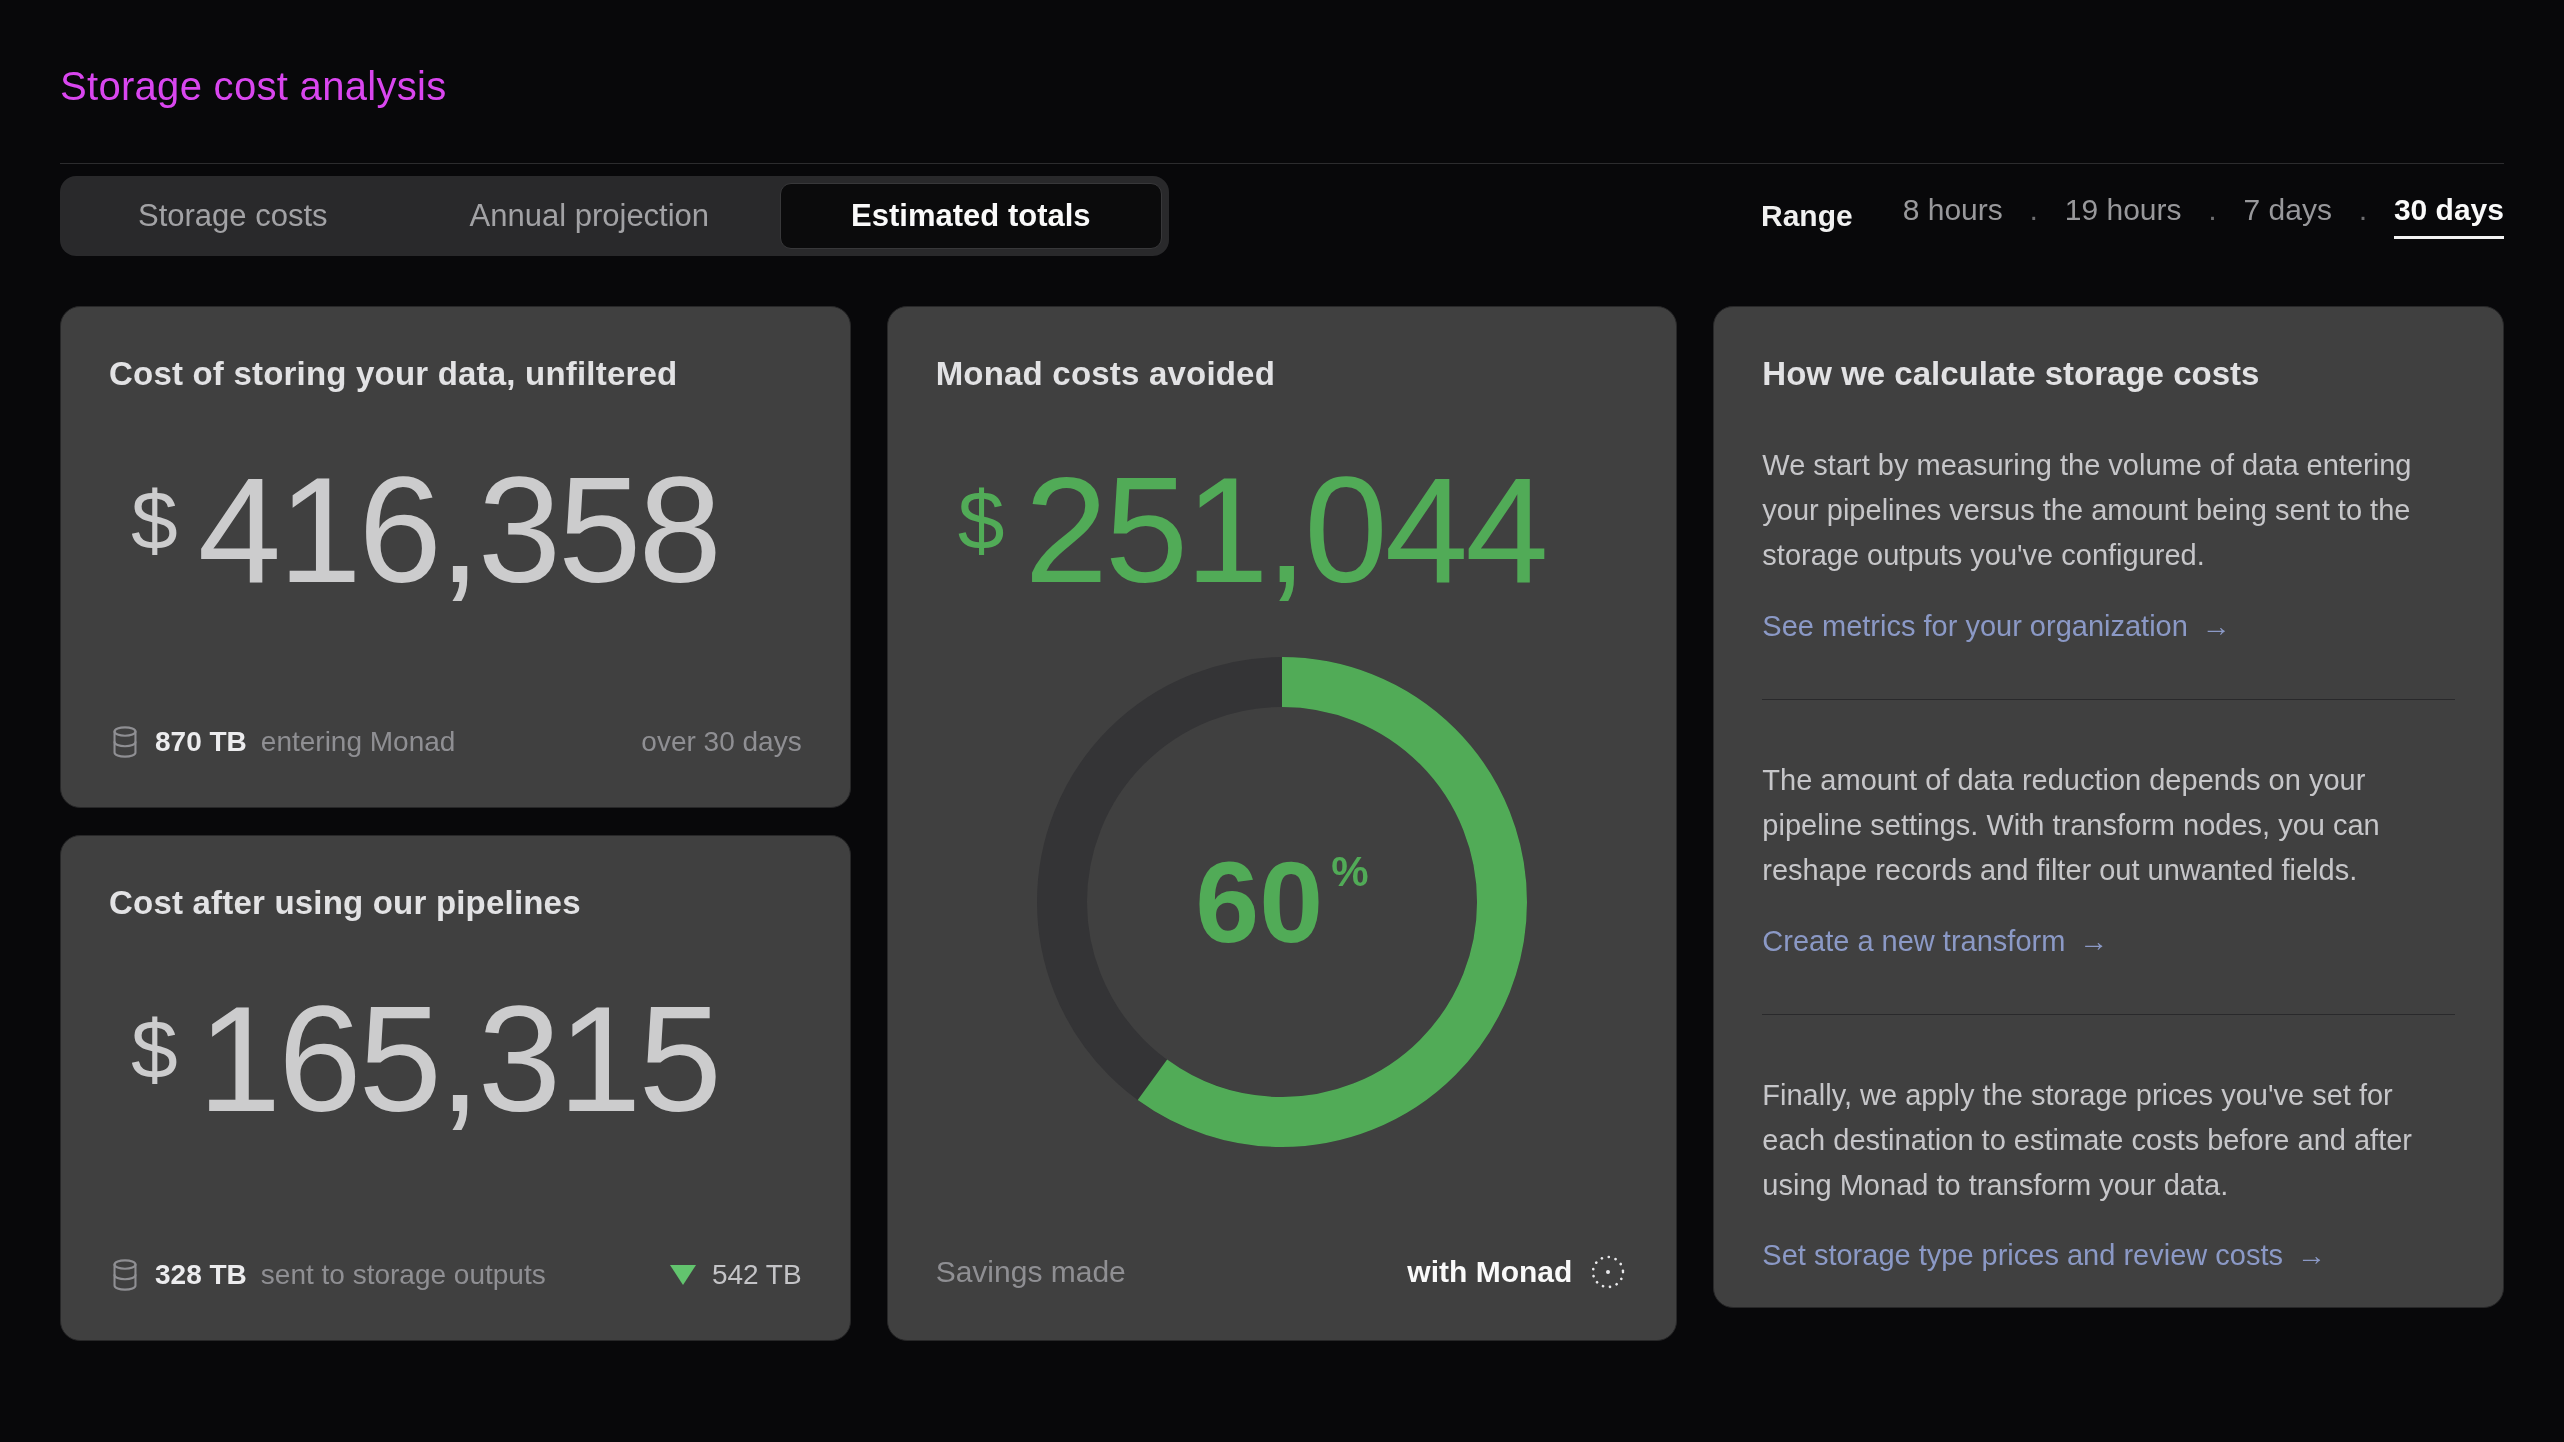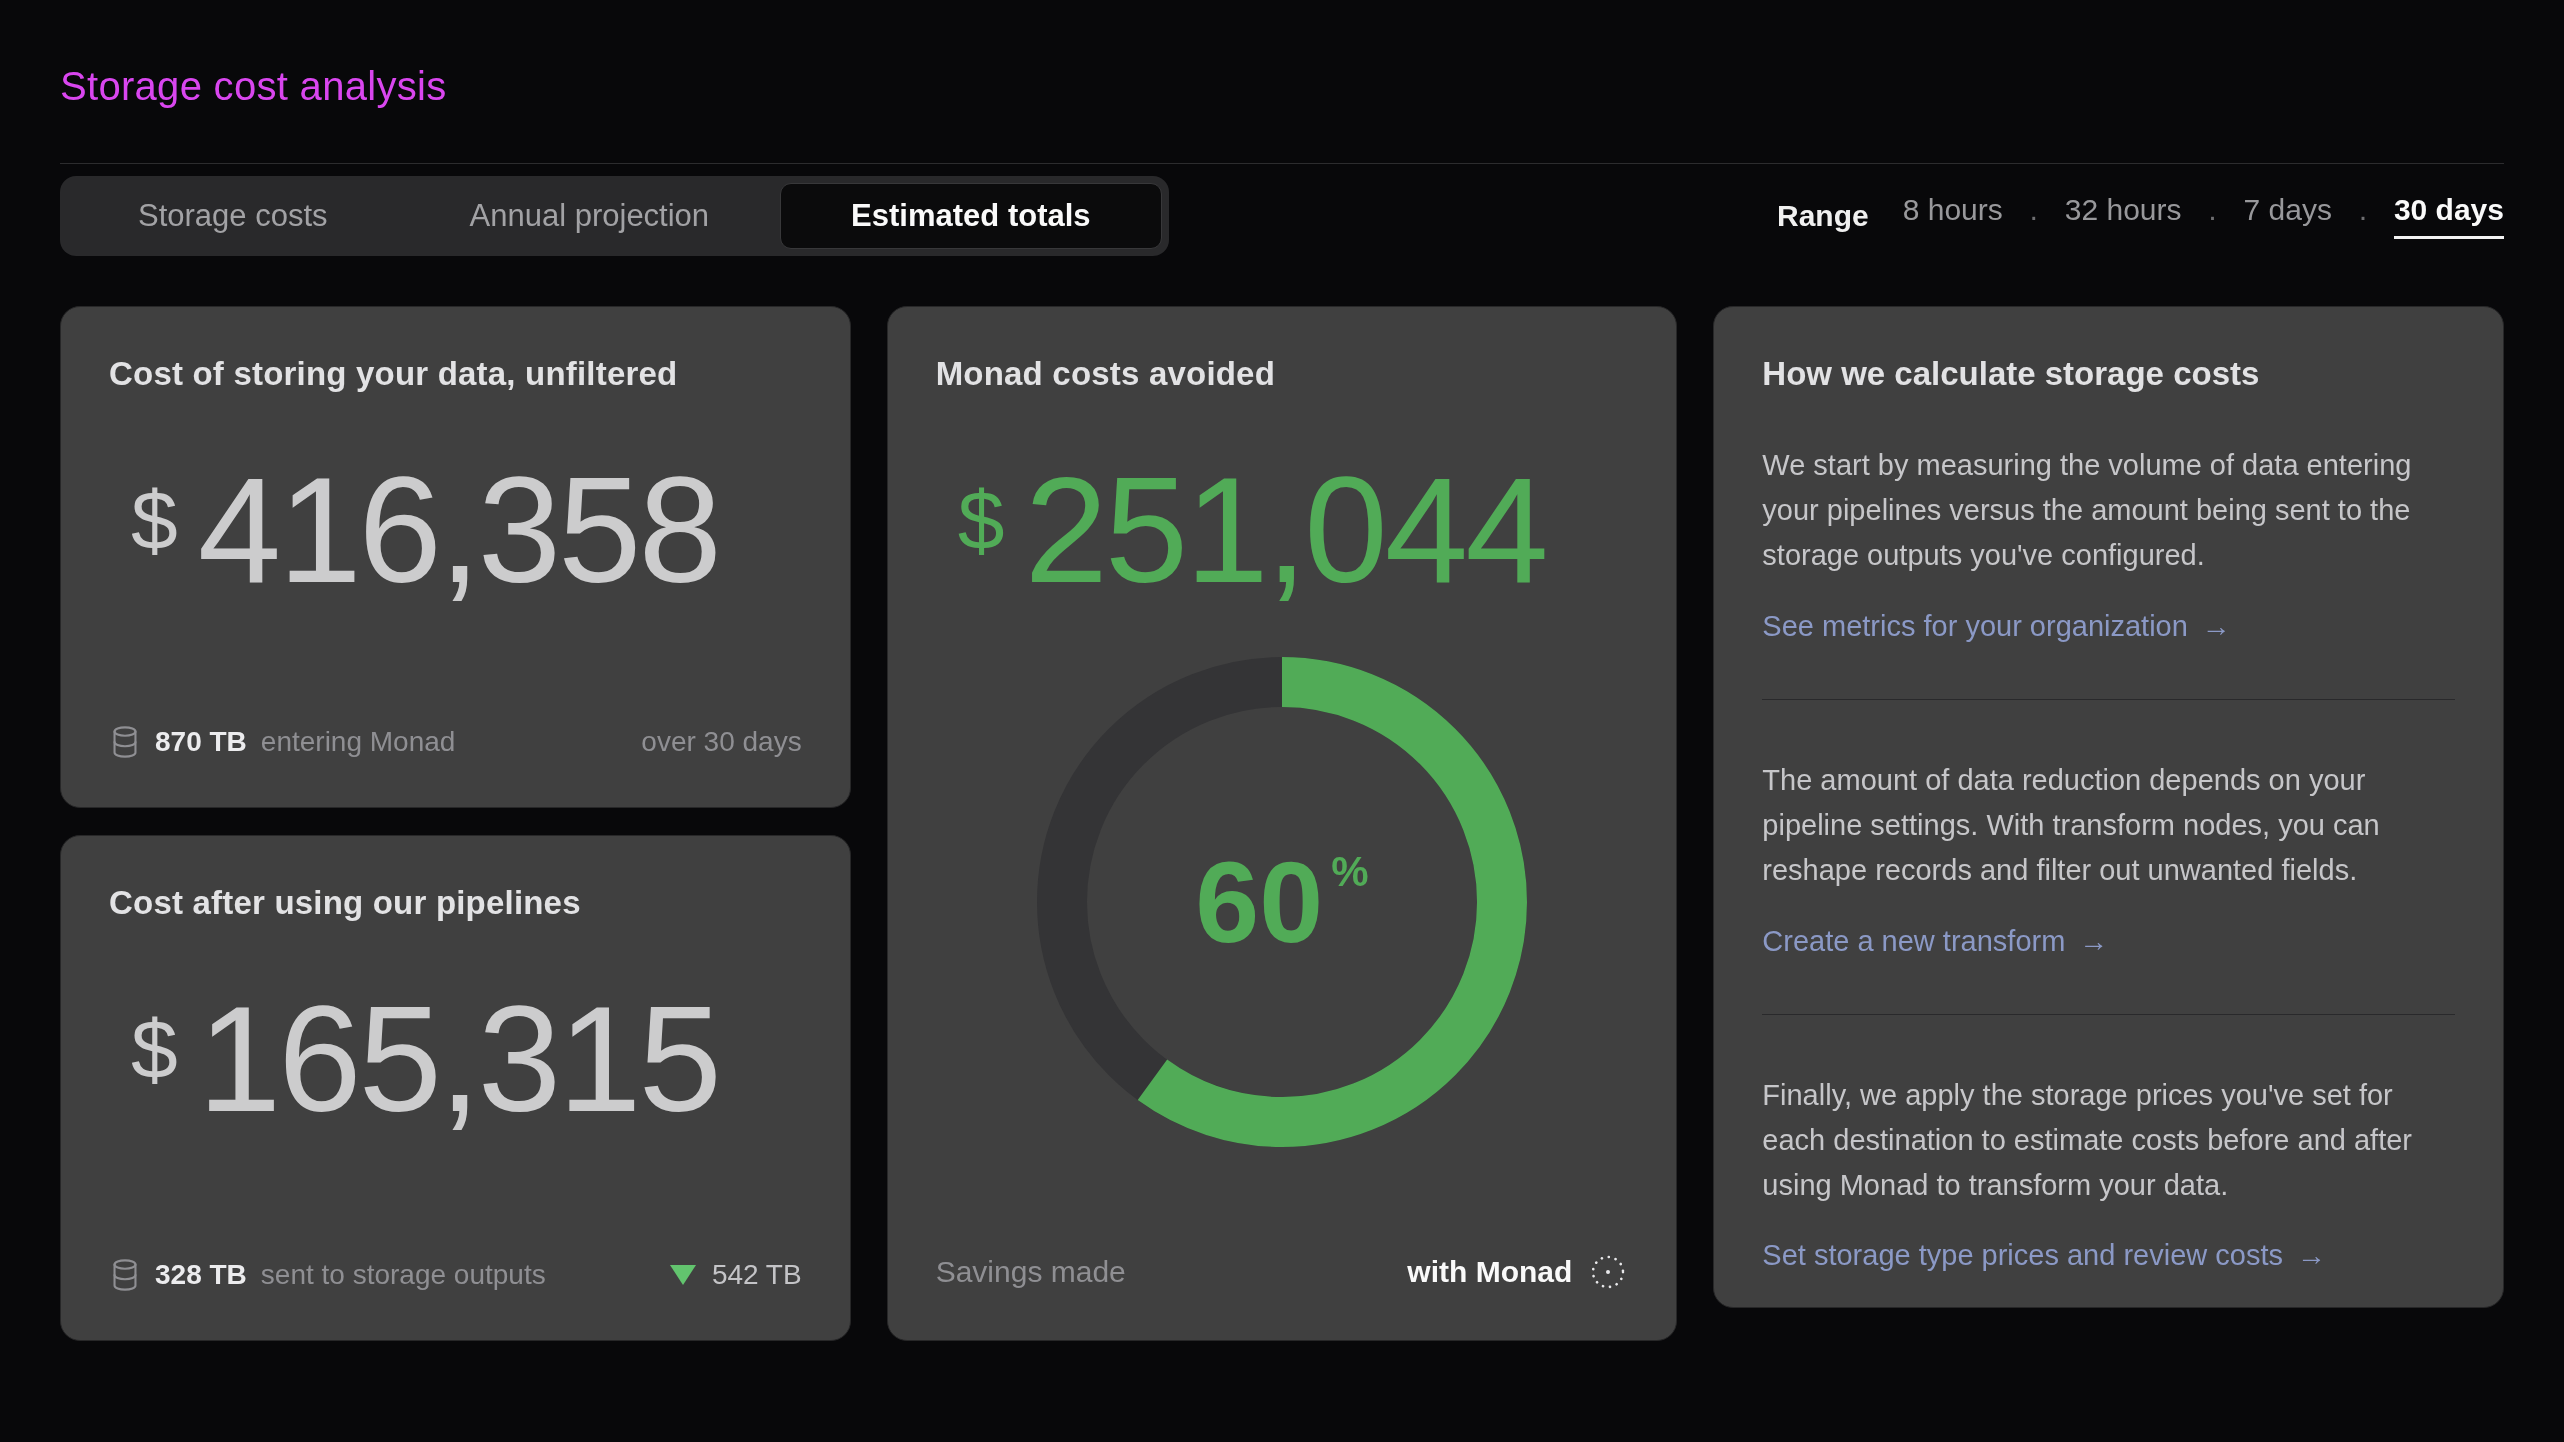--- a/index.html
+++ b/index.html
@@ -57,21 +57,21 @@
     background: #0b0b0c;
     border-color: #38383a;
     color: #fafafa;
     font-weight: 700;
   }
   .range {
     display: flex;
     align-items: center;
     font-size: 30px;
   }
-  .range-label { color: #f0f0f0; font-weight: 700; margin-right: 34px; }
+  .range-label { color: #f0f0f0; font-weight: 700; margin-right: 50px; }
   .range-opt {
     background: none; border: none; cursor: pointer;
     font-family: inherit; font-size: 30px;
     color: #98989b; padding: 0 0 9px 0;
     border-bottom: 3px solid transparent;
   }
   .range-opt.active { color: #fafafa; font-weight: 700; border-bottom-color: #f2f2f2; }
   .range-sep { color: #6e6e71; margin: 0 26px; font-size: 30px; }
 
   
@@ -201,21 +201,21 @@
   <div class="toolbar">
     <div class="tabs">
       <button class="tab">Storage costs</button>
       <button class="tab">Annual projection</button>
       <button class="tab active">Estimated totals</button>
     </div>
     <div class="range">
       <span class="range-label">Range</span>
       <button class="range-opt">8 hours</button>
       <span class="range-sep">·</span>
-      <button class="range-opt">32 hours</button>
+      <button class="range-opt">19 hours</button>
       <span class="range-sep">·</span>
       <button class="range-opt">7 days</button>
       <span class="range-sep">·</span>
       <button class="range-opt active">30 days</button>
     </div>
   </div>
 
   <div class="grid">
 
     <div class="col-left">

